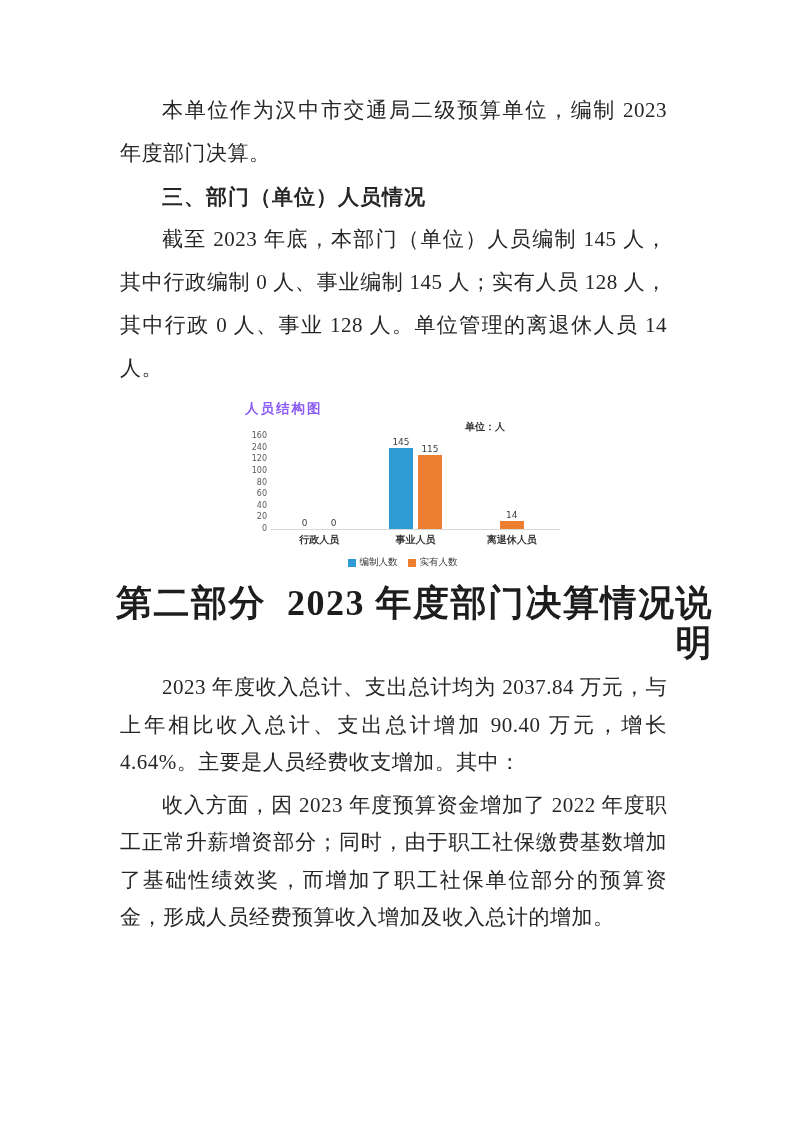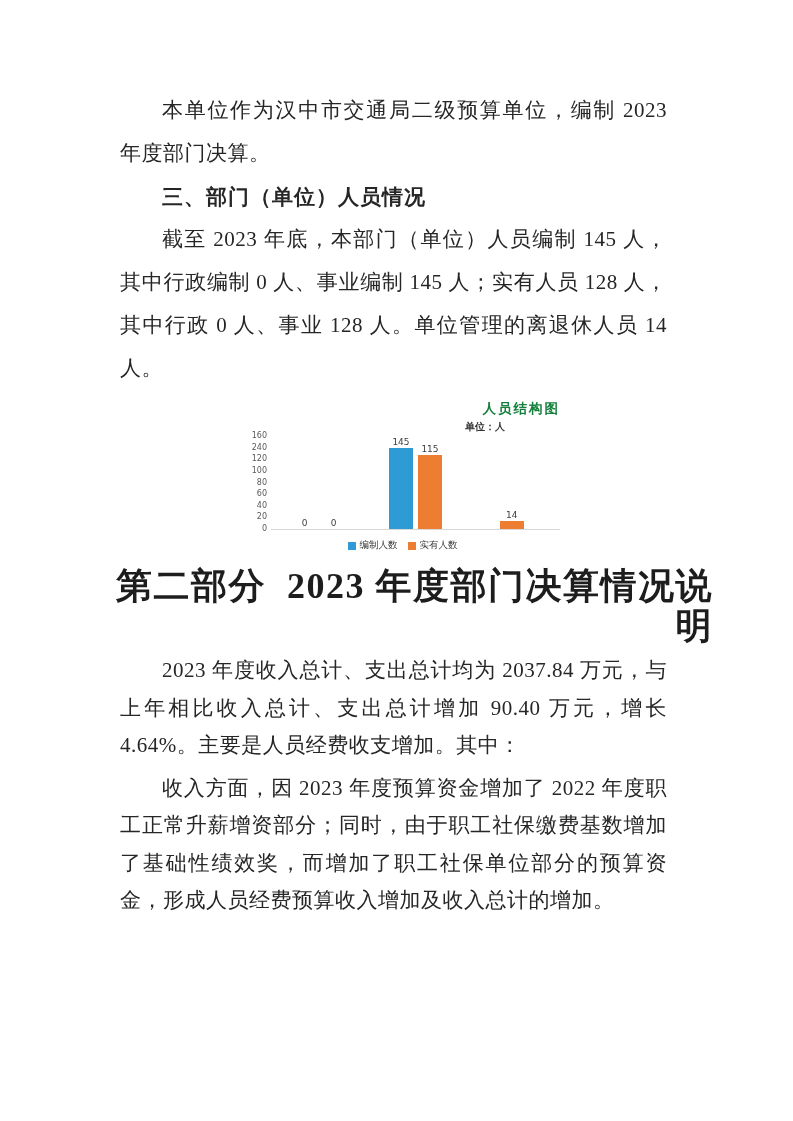--- a/index.html
+++ b/index.html
@@ -46,26 +46,26 @@
     white-space:pre-wrap;
     color:#1d1d1d;
   }
   
   .chart {
     margin:10px 0 0 245px;
     width:315px;
     font-family:"DejaVu Sans","Liberation Sans",sans-serif;
   }
   .chart-title {
-    text-align:right;
+    text-align:left;
     font-size:13.5px;
     font-weight:bold;
     letter-spacing:2px;
     height:20px;
-    color:#15803d;
+    color:#8b5cf6;
   }
   .chart-unit {
     text-align:right;
     padding-right:55px;
     font-size:10px;
     font-weight:bold;
     height:16px;
     color:#333;
   }
   .chart-body { display:flex; }
@@ -172,20 +172,25 @@
             </div>
           </div>
           <div class="group">
             <div class="bar-wrap">
               <div class="bar-label">14</div>
               <div class="bar" style="height: 8.1375px; background: rgb(237, 125, 49);"></div>
             </div>
           </div>
         </div>
     </div>
+    <div class="x-labels" id="x-labels">
+        <div class="x-label">行政人员</div>
+        <div class="x-label">事业人员</div>
+        <div class="x-label">离退休人员</div>
+      </div>
     <div class="legend" id="legend">
         <span class="legend-item">
           <span class="swatch" style="background: rgb(46, 155, 213);"></span>
           <span>编制人数</span>
         </span>
         <span class="legend-item">
           <span class="swatch" style="background: rgb(237, 125, 49);"></span>
           <span>实有人数</span>
         </span>
       </div>

